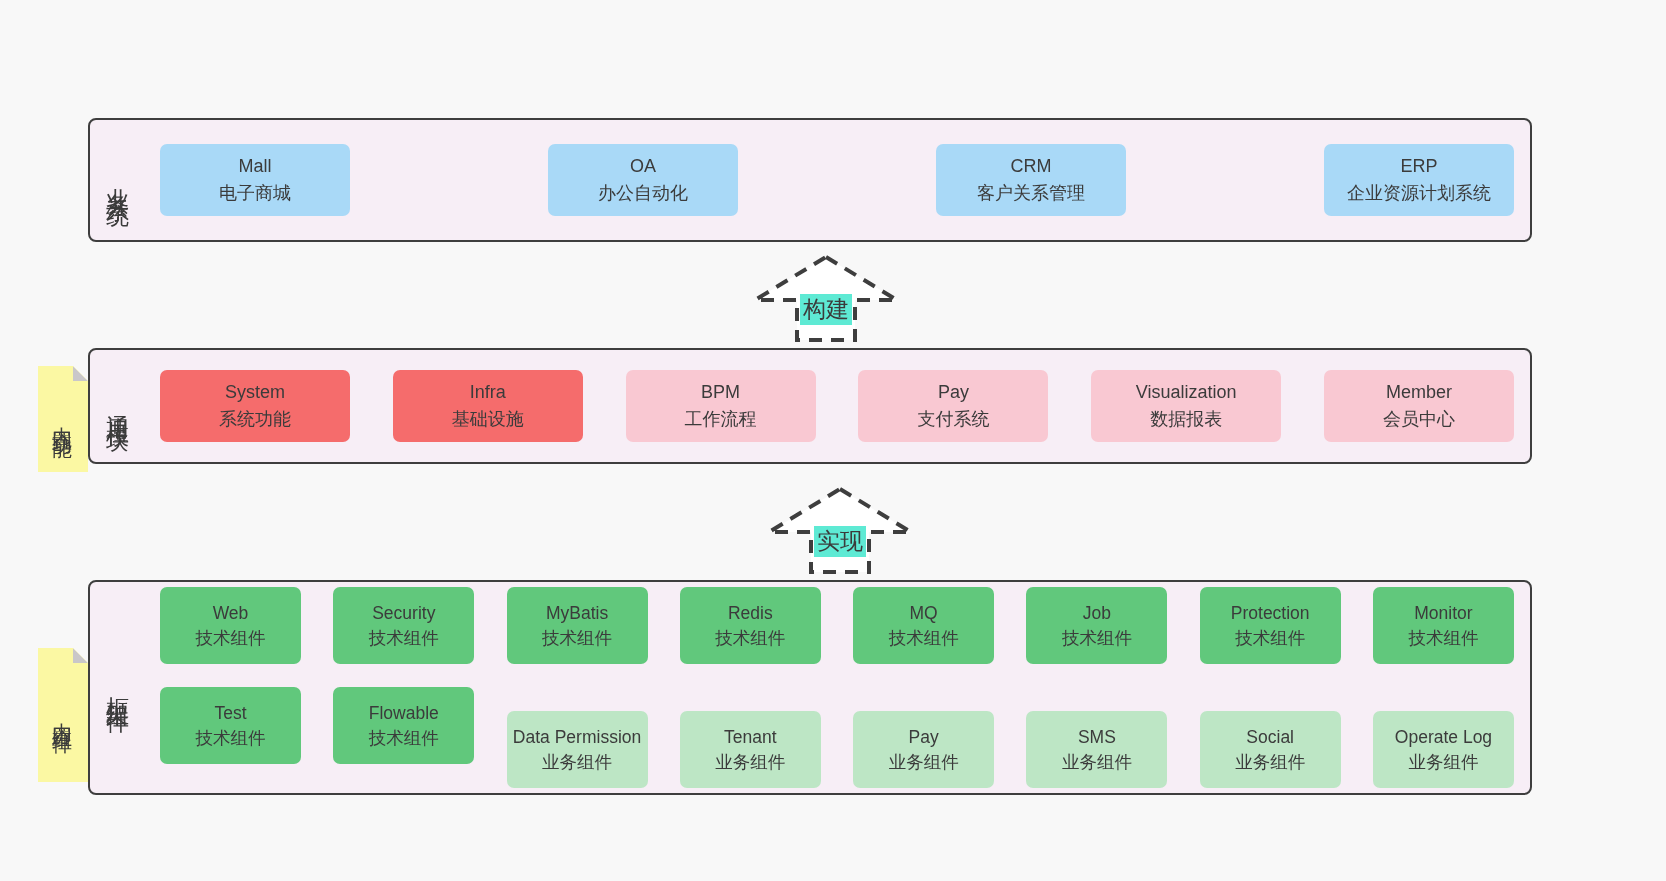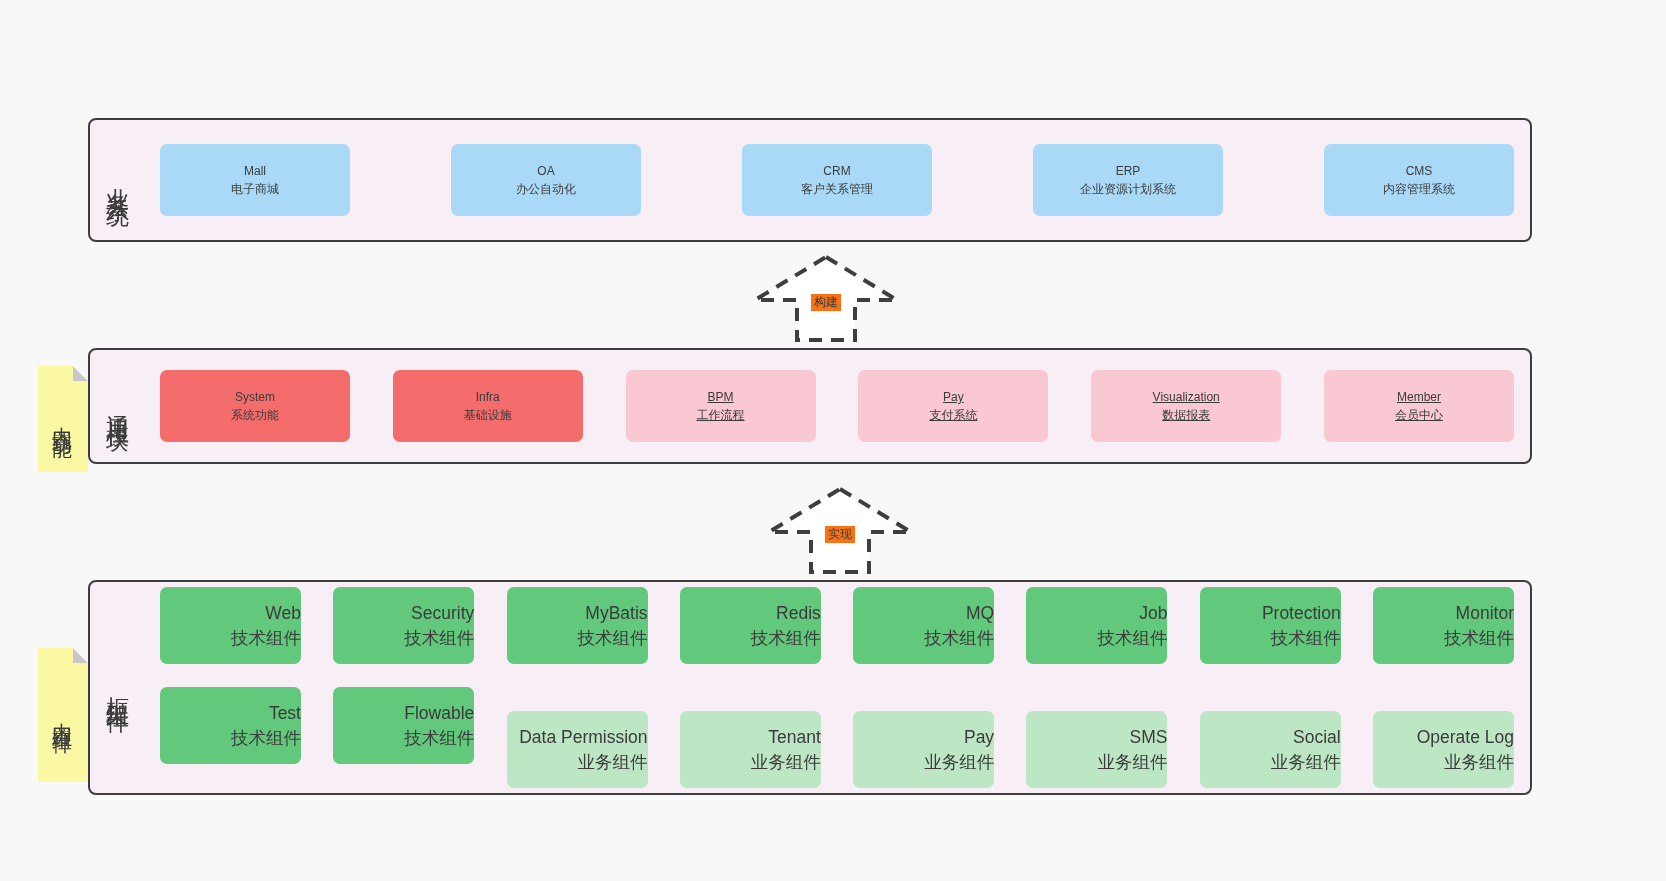--- a/index.html
+++ b/index.html
@@ -28,27 +28,27 @@
     padding:0 16px 0 26px;
   }
   .rows {
     flex:1; display:flex; flex-direction:column; gap:23px;
     padding:0 16px 0 26px;
   }
   .row { display:flex; justify-content:space-between; }
   .box {
     border-radius:7px;
     display:flex; flex-direction:column; justify-content:center; align-items:center;
-    text-align:center; font-size:12px; line-height:1.5;
+    text-align:center; font-size:18px; line-height:1.5;
   }
   .box-lg { width:190px; height:72px; }
-  .box-sm { width:141px; height:77px; font-size:17.5px; line-height:1.38;align-items:flex-end; }
+  .box-sm { width:141px; height:77px; font-size:17.5px; line-height:1.38; }
   .c-blue       { background:var(--blue,#a9d9f7); }
   .c-red        { background:var(--red,#f56c6c); }
-  .c-pink       { background:var(--pink,#f9c8d2);text-decoration:underline; }
+  .c-pink       { background:var(--pink,#f9c8d2); }
   .c-green      { background:var(--green,#61c87c); }
   .c-lightgreen { background:var(--light-green,#bde6c5);margin-top:24px; }
   .sticky {
     position:absolute; z-index:1;
     background:var(--sticky-yellow,#fbf8a3);
     clip-path:polygon(0 0, calc(100% - 15px) 0, 100% 15px, 100% 100%, 0 100%);
     display:flex; align-items:center; justify-content:center;
   }
   .sticky-label {
     writing-mode:vertical-rl; text-orientation:upright;
@@ -56,21 +56,21 @@
   }
   .fold {
     position:absolute; top:0; right:0; width:15px; height:15px;
     background:var(--sticky-fold,#c9c7c9);
     clip-path:polygon(0 0, 100% 100%, 0 100%);
   }
   .arrow { position:absolute; width:150px; height:90px; z-index:1; }
   .arrow svg { display:block; width:100%; height:100%; }
   .arrow-label {
     position:absolute; left:50%; top:40px; transform:translateX(-50%);
-    background:#f97316; padding:0 3px; font-size:12px; white-space:nowrap;
+    background:#5eead4; padding:0 3px; font-size:23px; white-space:nowrap;
   }
   
   #band1 { left:88px; top:118px; width:1444px; height:124px; }
   #band2 { left:88px; top:348px; width:1444px; height:116px; }
   #band3 { left:88px; top:580px; width:1444px; height:215px; }
   #arrow1 { left:751px; top:254px; }
   #arrow2 { left:765px; top:486px; }
   #sticky1 { left:38px; top:366px; width:50px; height:106px; }
   #sticky2 { left:38px; top:648px; width:50px; height:134px; }
 </style>
@@ -91,24 +91,20 @@
         <div>办公自动化</div>
       </div>
       <div class="box box-lg c-blue">
         <div>CRM</div>
         <div>客户关系管理</div>
       </div>
       <div class="box box-lg c-blue">
         <div>ERP</div>
         <div>企业资源计划系统</div>
       </div>
-      <div class="box box-lg c-blue">
-        <div>CMS</div>
-        <div>内容管理系统</div>
-      </div>
     </div>
   </div>
 
   <div class="arrow" id="arrow1">
     <svg viewBox="0 0 150 90">
       <polygon points="75,3 146,46 104,46 104,86 46,86 46,46 4,46" fill="#ffffff" stroke="#3e3e3e" stroke-width="4" stroke-dasharray="13 9"></polygon>
     </svg>
     <div class="arrow-label">构建</div>
   </div>
 

